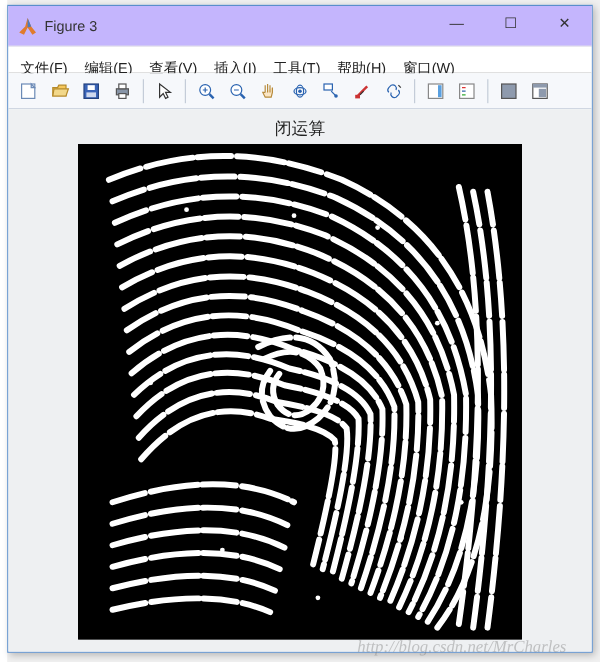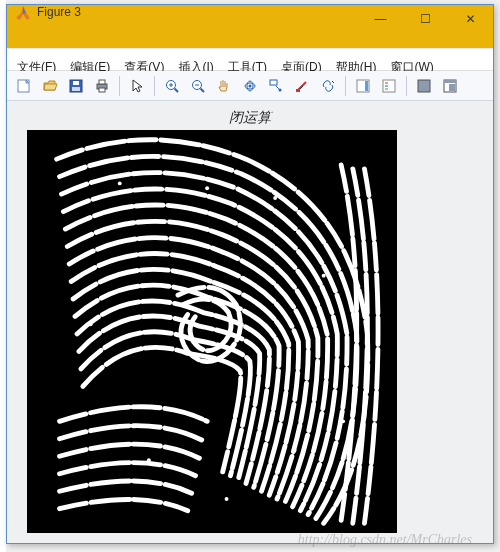--- a/index.html
+++ b/index.html
@@ -17,23 +17,24 @@
     left: 6px; top: 4px;
     width: 488px; height: 540px;
     background: #ffffff;
     border: 1px solid #5a8ecb;
     box-shadow: 2px 2px 6px rgba(0,0,0,0.25);
     display: flex;
     flex-direction: column;
   }
   
   .titlebar {
-    height: 44px;
-    background: #eab308;
-    display: flex;
+    height: 34px;
+    background: #c4b5fd;
+    display: flex;
+    align-items: center;
     border-bottom: 1px solid #e8e8e8;
   }
   .titlebar .app-icon {
     width: 16px; height: 16px;
     margin: 0 6px 0 8px;
   }
   .titlebar .title {
     flex: 1;
     color: #333;
     font-size: 12px;
@@ -89,22 +90,22 @@
     margin: 0 4px;
   }
 
   
   .figure-area {
     flex: 1;
     background: #eef0f2;
     padding: 8px 20px 10px 20px;
     display: flex;
     flex-direction: column;
+    align-items: center;
     overflow: hidden;
-    font-style: italic;
   }
   .plot-title {
     font-family: "SimSun","Microsoft YaHei",serif;
     font-size: 14px;
     color: #222;
     margin-bottom: 3px;
     text-align: center;
   }
   .axes {
     width: 370px; height: 415px;
@@ -160,21 +161,20 @@
         </div>
     </div>
   </div>
 
   <div class="menubar">
     <div class="menu-item"><span>文件</span>(<span class="mn">F</span>)</div>
     <div class="menu-item"><span>编辑</span>(<span class="mn">E</span>)</div>
     <div class="menu-item"><span>查看</span>(<span class="mn">V</span>)</div>
     <div class="menu-item"><span>插入</span>(<span class="mn">I</span>)</div>
     <div class="menu-item"><span>工具</span>(<span class="mn">T</span>)</div>
-    <div class="menu-item"><span>桌面</span>(<span class="mn">D</span>)</div>
     <div class="menu-item"><span>帮助</span>(<span class="mn">H</span>)</div>
     <div class="menu-item"><span>窗口</span>(<span class="mn">W</span>)</div>
   </div>
 
   <div class="toolbar">
     <div class="tool-btn">
       <svg width="16" height="16">
           <rect x="2" y="2" width="11" height="12" fill="#fff" stroke="#6b8ab6"></rect>
           <path d="M10 2 L13 5 L10 5 Z" fill="#cfe0f2" stroke="#6b8ab6"></path>
         </svg>

